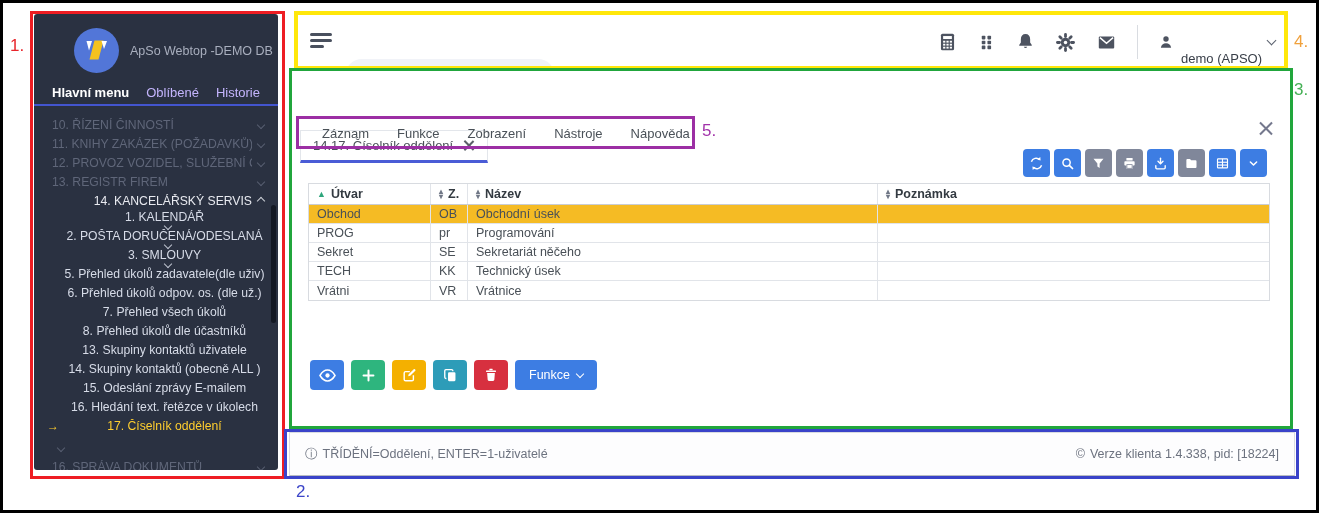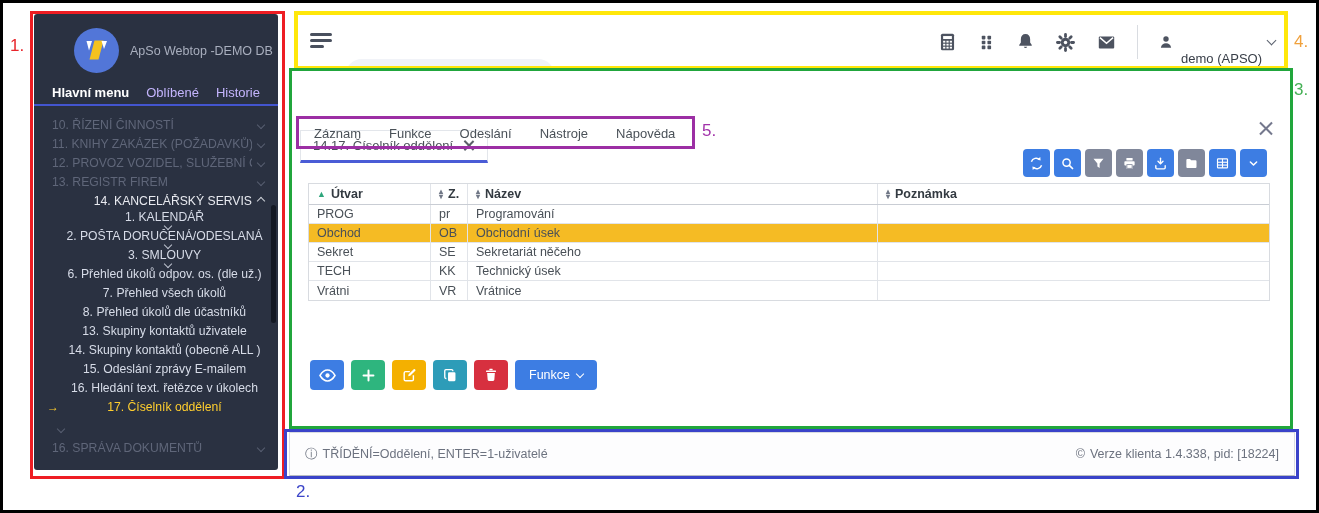--- a/index.html
+++ b/index.html
@@ -52,21 +52,21 @@
 
   
   .ws { position:absolute; left:289px; top:65px; width:1000px; height:361px; background:#fff; }
   .wtab { position:absolute; left:8px; top:16px; height:33px; display:flex; align-items:center; gap:9px;
           padding:0 12px; border:1px solid #e3e6eb; border-bottom:3px solid #4a5cd6; background:#fff; cursor:pointer;margin-top:46px; }
   .wtab .ttitle { font-size:13px; color:#495057; white-space:nowrap; }
   .xicon { position:relative; width:13px; height:13px; cursor:pointer; }
   .xicon:before, .xicon:after { content:""; position:absolute; left:6px; top:0; width:1.8px; height:13px;
         background:#5b6068; }
   .xicon:before{ transform:rotate(45deg);} .xicon:after{ transform:rotate(-45deg);}
-  .menubar { position:absolute; left:8px; top:49px; height:32px; display:flex; align-items:center; padding-left:14px; }
+  .menubar { position:absolute; left:8px; top:49px; height:32px; display:flex; align-items:center; padding-left:22px; }
   .mbitem { font-size:13px; color:#4a5158; margin-right:28px; cursor:pointer; white-space:nowrap; }
   .ws-close { position:absolute; right:18px; top:52px; width:16px; height:16px; }
   .ws-close:before, .ws-close:after { content:""; position:absolute; left:7px; top:0; width:2px; height:17px; background:#74788d; }
   .ws-close:before{ transform:rotate(45deg);} .ws-close:after{ transform:rotate(-45deg);}
 
   .toolbar { position:absolute; top:81px; right:25px; display:flex; gap:4px; }
   .tbtn { width:27px; height:28px; border:none; border-radius:4px; display:flex; align-items:center;
           justify-content:center; cursor:pointer; padding:0; }
   .tbtn.blue { background:#3d7de3; } .tbtn.gray { background:#80879a; }
 
@@ -179,20 +179,25 @@
           <span class="milabel">2. POŠTA DORUČENÁ/ODESLANÁ</span>
           <span class="chev"></span>
         </div>
 
         <div class="mi sub">
 
           <span class="milabel">3. SMLOUVY</span>
           <span class="chev"></span>
         </div>
 
+        <div class="mi sub">
+
+          <span class="milabel">5. Přehled úkolů zadavatele(dle uživ)</span>
+
+        </div>
 
         <div class="mi sub">
 
           <span class="milabel">6. Přehled úkolů odpov. os. (dle už.)</span>
 
         </div>
 
         <div class="mi sub">
 
           <span class="milabel">7. Přehled všech úkolů</span>
@@ -335,21 +340,21 @@
   </div>
 
   <div class="ws">
     <div class="wtab">
       <span class="ttitle">14.17. Číselník oddělení</span>
       <span class="xicon"></span>
     </div>
     <div class="menubar">
       <span class="mbitem">Záznam</span>
       <span class="mbitem">Funkce</span>
-      <span class="mbitem">Odeslání</span>
+      <span class="mbitem">Zobrazení</span>
       <span class="mbitem">Nástroje</span>
       <span class="mbitem">Nápověda</span>
     </div>
     <span class="ws-close"></span>
 
     <div class="toolbar">
       <button class="tbtn blue">
         <svg width="17" height="17" viewBox="0 0 24 24">
           <g fill="none" stroke="#fff" stroke-width="2">
               <path d="M4.8 9.5a7 7 0 0 1 11.6-2.9"></path>
@@ -434,31 +439,31 @@
         <div class="th c3">
           <span class="sort-both">
               <span>▴</span>
               <span>▾</span>
             </span>
           <span>Poznámka</span>
         </div>
       </div>
       <div class="tbody">
 
+          <div class="tr sel">
+            <div class="td c0">Obchod</div>
+            <div class="td c1">OB</div>
+            <div class="td c2">Obchodní úsek</div>
+            <div class="td c3"></div>
+          </div>
+
           <div class="tr">
             <div class="td c0">PROG</div>
             <div class="td c1">pr</div>
             <div class="td c2">Programování</div>
-            <div class="td c3"></div>
-          </div>
-
-          <div class="tr sel">
-            <div class="td c0">Obchod</div>
-            <div class="td c1">OB</div>
-            <div class="td c2">Obchodní úsek</div>
             <div class="td c3"></div>
           </div>
 
           <div class="tr">
             <div class="td c0">Sekret</div>
             <div class="td c1">SE</div>
             <div class="td c2">Sekretariát něčeho</div>
             <div class="td c3"></div>
           </div>
 

